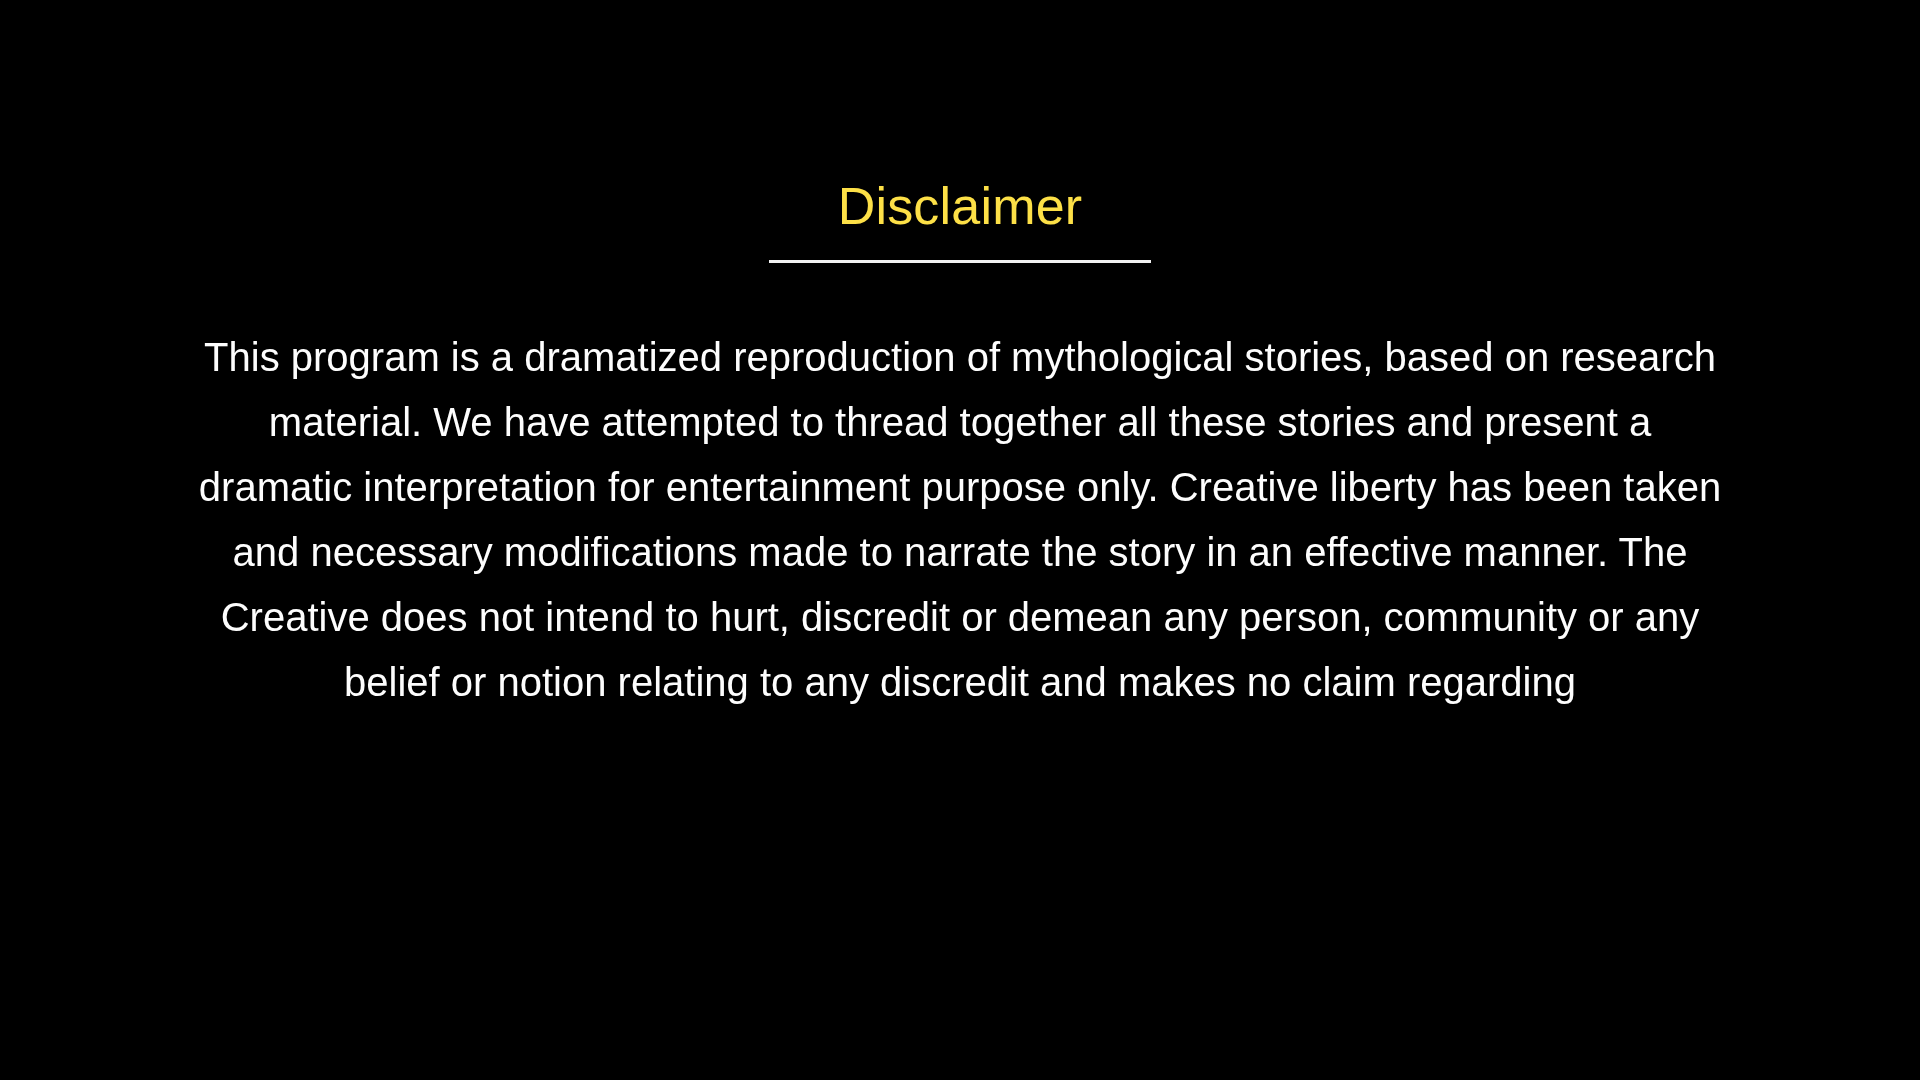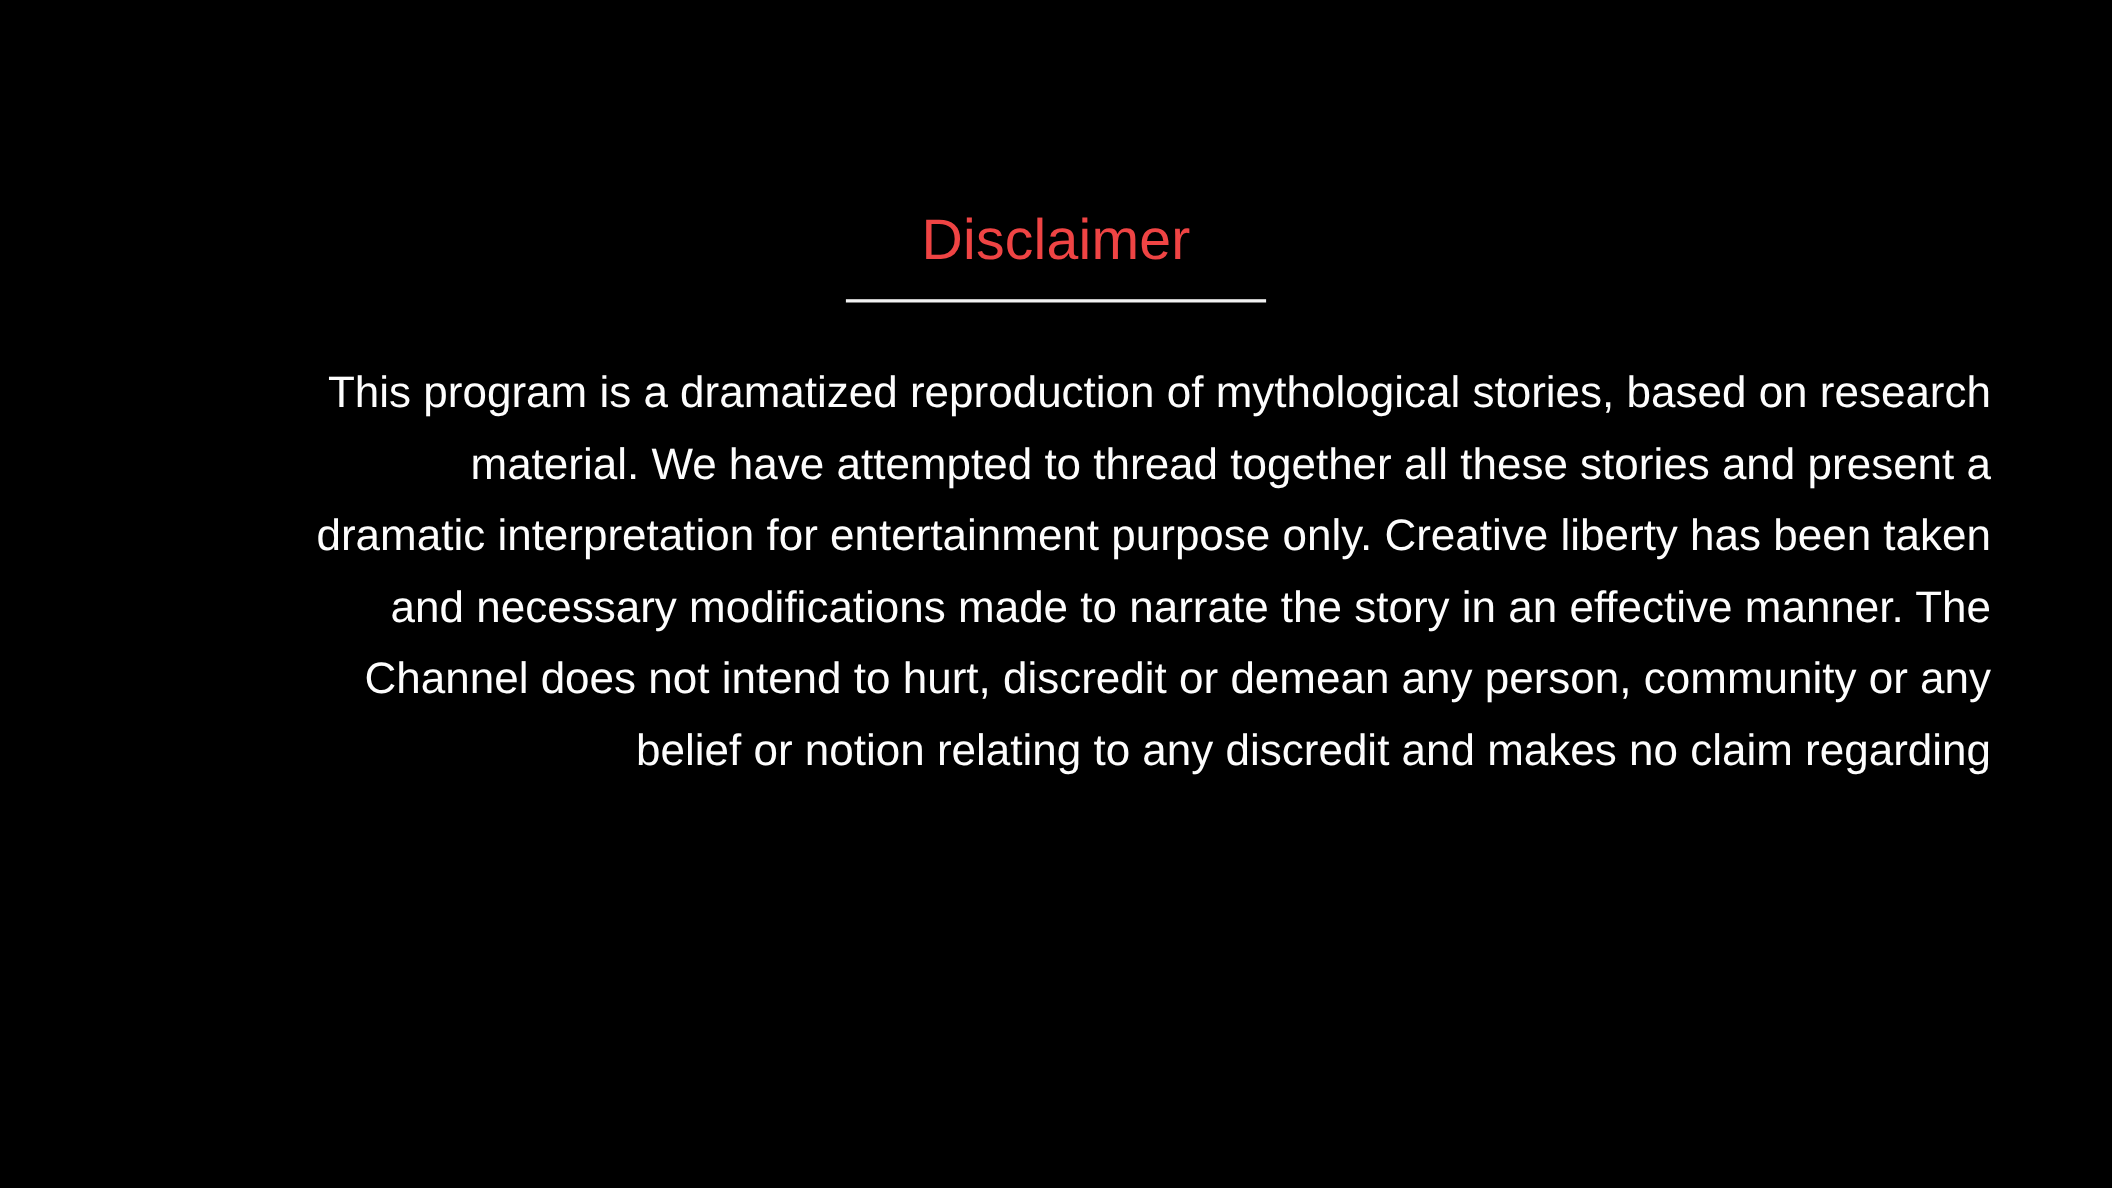--- a/index.html
+++ b/index.html
@@ -34,40 +34,40 @@
     text-align: center;
   }
 
   .slide-title {
     display: block;
     font-family: "Liberation Sans", sans-serif;
     font-size: 52px;
     font-weight: 400;
     line-height: 60px;
     letter-spacing: 0.2px;
-    color: #ef4444;
-    margin: 12px;
+    color: #fde047;
+    margin: 0;
   }
 
   .title-rule {
     display: block;
     width: 382px;
     height: 3px;
     background: #f2f2f2;
     margin: 24px auto 0 auto;
   }
 
   
   .body-block {
     position: absolute;
     left: 50%;
     transform: translateX(-50%);
     top: 325px;
     width: 1700px;
-    text-align: right;
+    text-align: center;
   }
 
   .body-line {
     display: block;
     font-family: "Liberation Sans", sans-serif;
     font-size: 40px;
     font-weight: 400;
     line-height: 65px;
     color: #fdfdfd;
     white-space: nowrap;
@@ -82,17 +82,17 @@
   <div class="title-block">
     <h1 class="slide-title">Disclaimer</h1>
     <span class="title-rule"></span>
   </div>
 
   <div class="body-block">
     <span class="body-line">This program is a dramatized reproduction of mythological stories, based on research</span>
     <span class="body-line">material. We have attempted to thread together all these stories and present a</span>
     <span class="body-line">dramatic interpretation for entertainment purpose only. Creative liberty has been taken</span>
     <span class="body-line">and necessary modifications made to narrate the story in an effective manner. The</span>
-    <span class="body-line">Channel does not intend to hurt, discredit or demean any person, community or any</span>
+    <span class="body-line">Creative does not intend to hurt, discredit or demean any person, community or any</span>
     <span class="body-line">belief or notion relating to any discredit and makes no claim regarding</span>
   </div>
 
 </div>
 
 </body></html>

